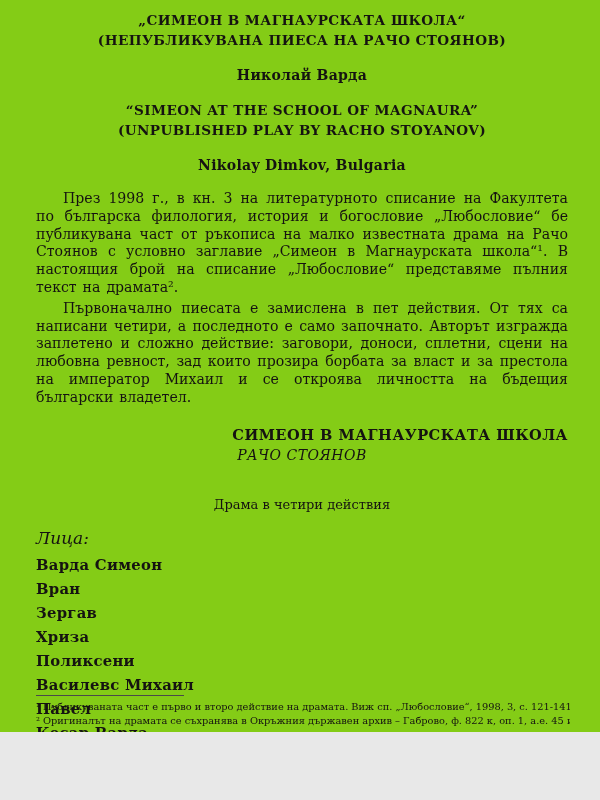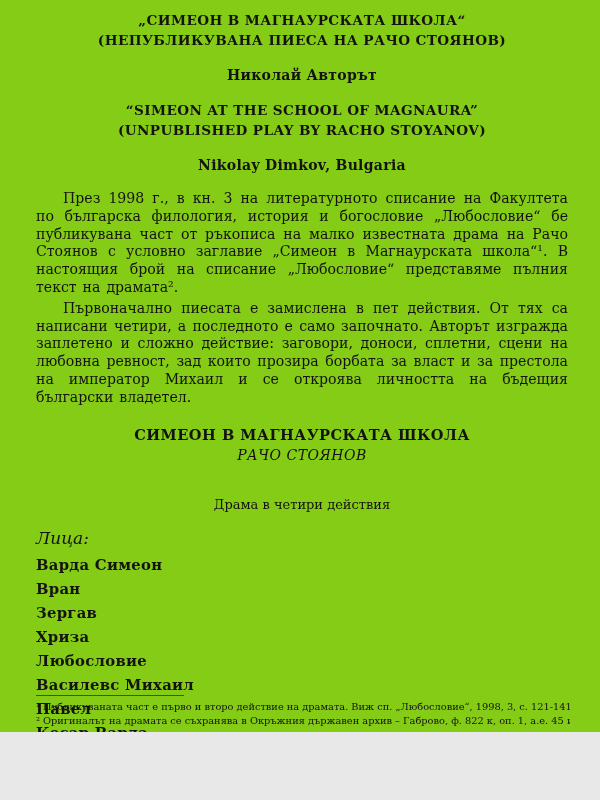--- a/index.html
+++ b/index.html
@@ -36,20 +36,21 @@
     font-size: 14.1px;
     line-height: 17.8px;
     word-spacing: 1.5px;
   }
   .play-head { margin-top: 17px; }
   .play-title {
     font-weight: bold;
     font-size: 14.6px;
     letter-spacing: 0.5px;
     line-height: 21px;
+    text-align: right;
   }
   .play-author {
     font-size: 14px;
     letter-spacing: 0.5px;
     line-height: 21px;
     font-style: italic;
   }
   .play-subtitle {
     font-size: 13px;
     margin-top: 31px;
@@ -87,21 +88,21 @@
 </head>
 <body>
 
 <div class="page">
 
   <div class="title-bg center">
     <div>„СИМЕОН В МАГНАУРСКАТА ШКОЛА“</div>
     <div>(НЕПУБЛИКУВАНА ПИЕСА НА РАЧО СТОЯНОВ)</div>
   </div>
 
-  <div class="author-line center">Николай Авторът</div>
+  <div class="author-line center">Николай Варда</div>
 
   <div class="title-en center">
     <div>“SIMEON AT THE SCHOOL OF MAGNAURA”</div>
     <div>(UNPUBLISHED PLAY BY RACHO STOYANOV)</div>
   </div>
 
   <div class="author-line center">Nikolay Dimkov, Bulgaria</div>
 
   <div class="intro">
     <p>През 1998 г., в кн. 3 на литературното списание на Факултета по българска филология, история и богословие „Любословие“ бе публикувана част от ръкописа на малко известната драма на Рачо Стоянов с условно заглавие „Симеон в Магнаурската школа“¹. В настоящия брой на списание „Любословие“ представяме пълния текст на драмата².</p>
@@ -113,21 +114,21 @@
     <div class="play-author">РАЧО СТОЯНОВ</div>
     <div class="play-subtitle">Драма в четири действия</div>
   </div>
 
   <div class="cast">
     <div class="cast-label">Лица:</div>
     <div class="cast-item">Варда Симеон</div>
     <div class="cast-item">Вран</div>
     <div class="cast-item">Зергав</div>
     <div class="cast-item">Хриза</div>
-    <div class="cast-item">Любословие</div>
+    <div class="cast-item">Поликсени</div>
     <div class="cast-item">Василевс Михаил</div>
     <div class="cast-item">Павел</div>
     <div class="cast-item">Кесар Варда</div>
     <div class="cast-item">Антоний</div>
   </div>
 
   <div class="footnote-block">
     <div class="footnote-rule"></div>
     <div class="footnote">¹ Публикуваната част е първо и второ действие на драмата. Виж сп. „Любословие“, 1998, 3,  с. 121-141.</div>
     <div class="footnote">² Оригиналът на драмата се съхранява в  Окръжния държавен архив – Габрово, ф. 822 к, оп. 1, а.е. 45 и 46.</div>

